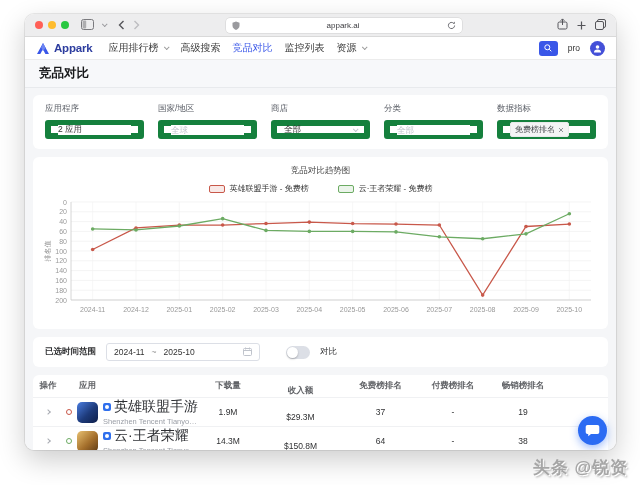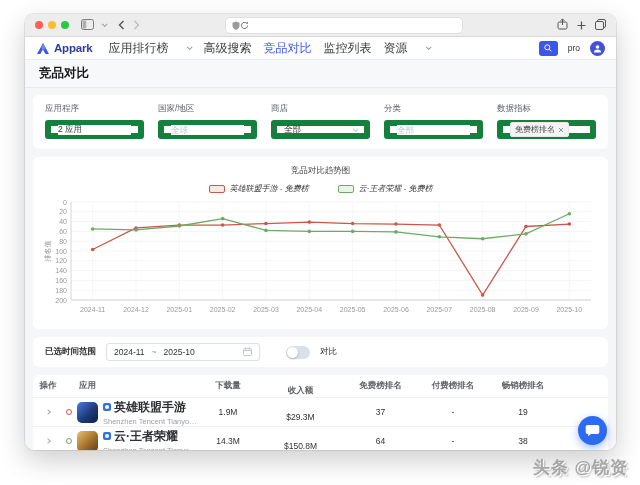--- a/index.html
+++ b/index.html
@@ -21,21 +21,21 @@
     box-shadow:0 0 0 .5px #cfcfcf; display:flex; align-items:center; padding:0 6px; }
   .urltext { flex:1; text-align:center; font-size:8px; color:#3c3c40; }
   .chrome-right { display:flex; align-items:center; gap:9px; margin-left:10px; }
 
   
   .appnav { height:23px; background:#fff; border-bottom:1px solid #ececec;
     display:flex; align-items:center; padding:6px 11px; gap:10px; flex:0 0 auto; }
   .logo { display:flex; align-items:center; gap:4px; margin-right:6px; }
   .logo-text { font-size:11.5px; font-weight:800; color:#2d3d9f; letter-spacing:-.2px; }
   .navitems { display:flex; align-items:center; gap:12px; }
-  .navitem { font-size:12px; color:#3c3c3c; display:flex; align-items:center; gap:19px; cursor:default; }
+  .navitem { font-size:10px; color:#3c3c3c; display:flex; align-items:center; gap:6px; cursor:default; }
   .navitem.active { color:#3a57e8; }
   .cv { display:inline-block; width:4px; height:4px; border-right:1.1px solid #9a9a9a;
     border-bottom:1.1px solid #9a9a9a; transform:rotate(45deg) translateY(-1px); }
   .nav-spacer { flex:1; }
   .navsearch { width:150px; height:15px; border:1px solid #e2e2e6; border-radius:3px;
     display:flex; align-items:center; padding:0 5px; gap:4px; background:#fff; }
   .navsearch input { border:0; outline:0; flex:1; min-width:0; font-size:8px; color:#333;
     font-family:inherit; background:transparent; }
   .navsearch input::placeholder { color:#c0c4cc; }
   .searchbtn { width:19px; height:15px; background:#3a57e8; border-radius:3px; border:0;
@@ -59,21 +59,21 @@
     align-items:center; padding:0 7px; font-size:8.5px; color:#333; background:#fff; gap:4px; }
   .fctrl input { border:0; outline:0; width:100%; font-size:8.5px; color:#333; font-family:inherit; }
   .fctrl input::placeholder { color:#c0c4cc; }
   .fctrl .cv { margin-left:auto; border-color:#c0c4cc; }
   .chip { background:#f4f4f5; border:1px solid #e9e9eb; border-radius:2px; padding:1px 4px;
     font-size:8px; color:#45484d; display:flex; align-items:center; gap:3px; }
 
   
   .chart-card { padding:8px 10px 2px; height:172px; }
   .chart-title { text-align:center; font-size:8.5px; color:#464646; margin-bottom:6px; }
-  .legend { display:flex; justify-content:center; gap:29px; margin-bottom:2px;font-style:italic; }
+  .legend { display:flex; justify-content:center; gap:29px; margin-bottom:2px; }
   .legend-item { display:flex; align-items:center; gap:5px; }
   .swatch { width:16px; height:8px; border-radius:2px; border:1px solid #999; }
   .legend-label { font-size:8px; color:#333; }
 
   
   .range-card { height:30px; display:flex; align-items:center; padding:0 12px; gap:10px; }
   .range-label { font-size:8.5px; font-weight:600; color:#303133; }
   .datebox { width:154px; height:18px; border:1px solid #dcdfe6; border-radius:3px;
     display:flex; align-items:center; padding:0 7px; gap:7px; font-size:8.5px; color:#333; }
   .datesep { color:#999; }
@@ -101,21 +101,21 @@
   .series-dot { width:6px; height:6px; border-radius:50%; border:1.5px solid #999;
     background:#fff; flex:0 0 auto; }
   .appicon { width:21px; height:21px; border-radius:5px; flex:0 0 auto; }
   .icon-lol { background:linear-gradient(135deg,#4a7de0 0%,#1d3a7a 55%,#0e1f4a 100%); }
   .icon-hok { background:linear-gradient(135deg,#e8c071 0%,#a5702c 55%,#5e3a14 100%); }
   .appmeta { min-width:0; }
   .appname-row { display:flex; align-items:center; gap:3px; }
   .platform-badge { width:8px; height:8px; border-radius:2px; background:#2f6fed; flex:0 0 auto;
     display:flex; align-items:center; justify-content:center; }
   .platform-badge i { width:4px; height:4px; border-radius:50%; background:#fff; display:block; }
-  .appname { font-size:12px; font-weight:700; color:#2d2f33; white-space:nowrap; }
+  .appname { font-size:14px; font-weight:400; color:#2d2f33; white-space:nowrap; }
   .publisher { font-size:7.5px; color:#9a9ea6; margin-top:1px; white-space:nowrap;
     overflow:hidden; text-overflow:ellipsis; max-width:100px; }
 
   .chatbtn { position:absolute; right:9px; bottom:5px; width:29px; height:29px; border-radius:50%;
     background:#2b6bf3; display:flex; align-items:center; justify-content:center;
     box-shadow:0 3px 8px rgba(43,107,243,.45); cursor:pointer; }
 
   .watermark { position:absolute; right:12px; top:456px; font-size:17px; font-weight:900;
     color:#a6a6a6; letter-spacing:1px;
     text-shadow:1px 1px 0 #fff, 2px 2px 2px rgba(0,0,0,.28); }
@@ -151,20 +151,21 @@
             </svg>
         </span>
       </div>
       <div class="urlwrap">
         <div class="urlbar">
           <span>
             <svg width="8" height="9" viewBox="0 0 8 9">
                 <path d="M4 0.5 7.5 1.8v2.9c0 2.2-1.6 3.4-3.5 4.2C2.1 8.1 0.5 6.9 0.5 4.7V1.8z" fill="#9a9a9e"></path>
               </svg>
           </span>
+          <span class="urltext">appark.ai</span>
           <span>
             <svg width="9" height="9" viewBox="0 0 9 9">
                 <path d="M7.6 4.5a3.1 3.1 0 1 1-0.9-2.2" fill="none" stroke="#6e6e73" stroke-width="1"></path>
                 <path d="M7.9 0.6v2.2H5.7z" fill="#6e6e73"></path>
               </svg>
           </span>
         </div>
       </div>
       <div class="chrome-right">
         <span>

